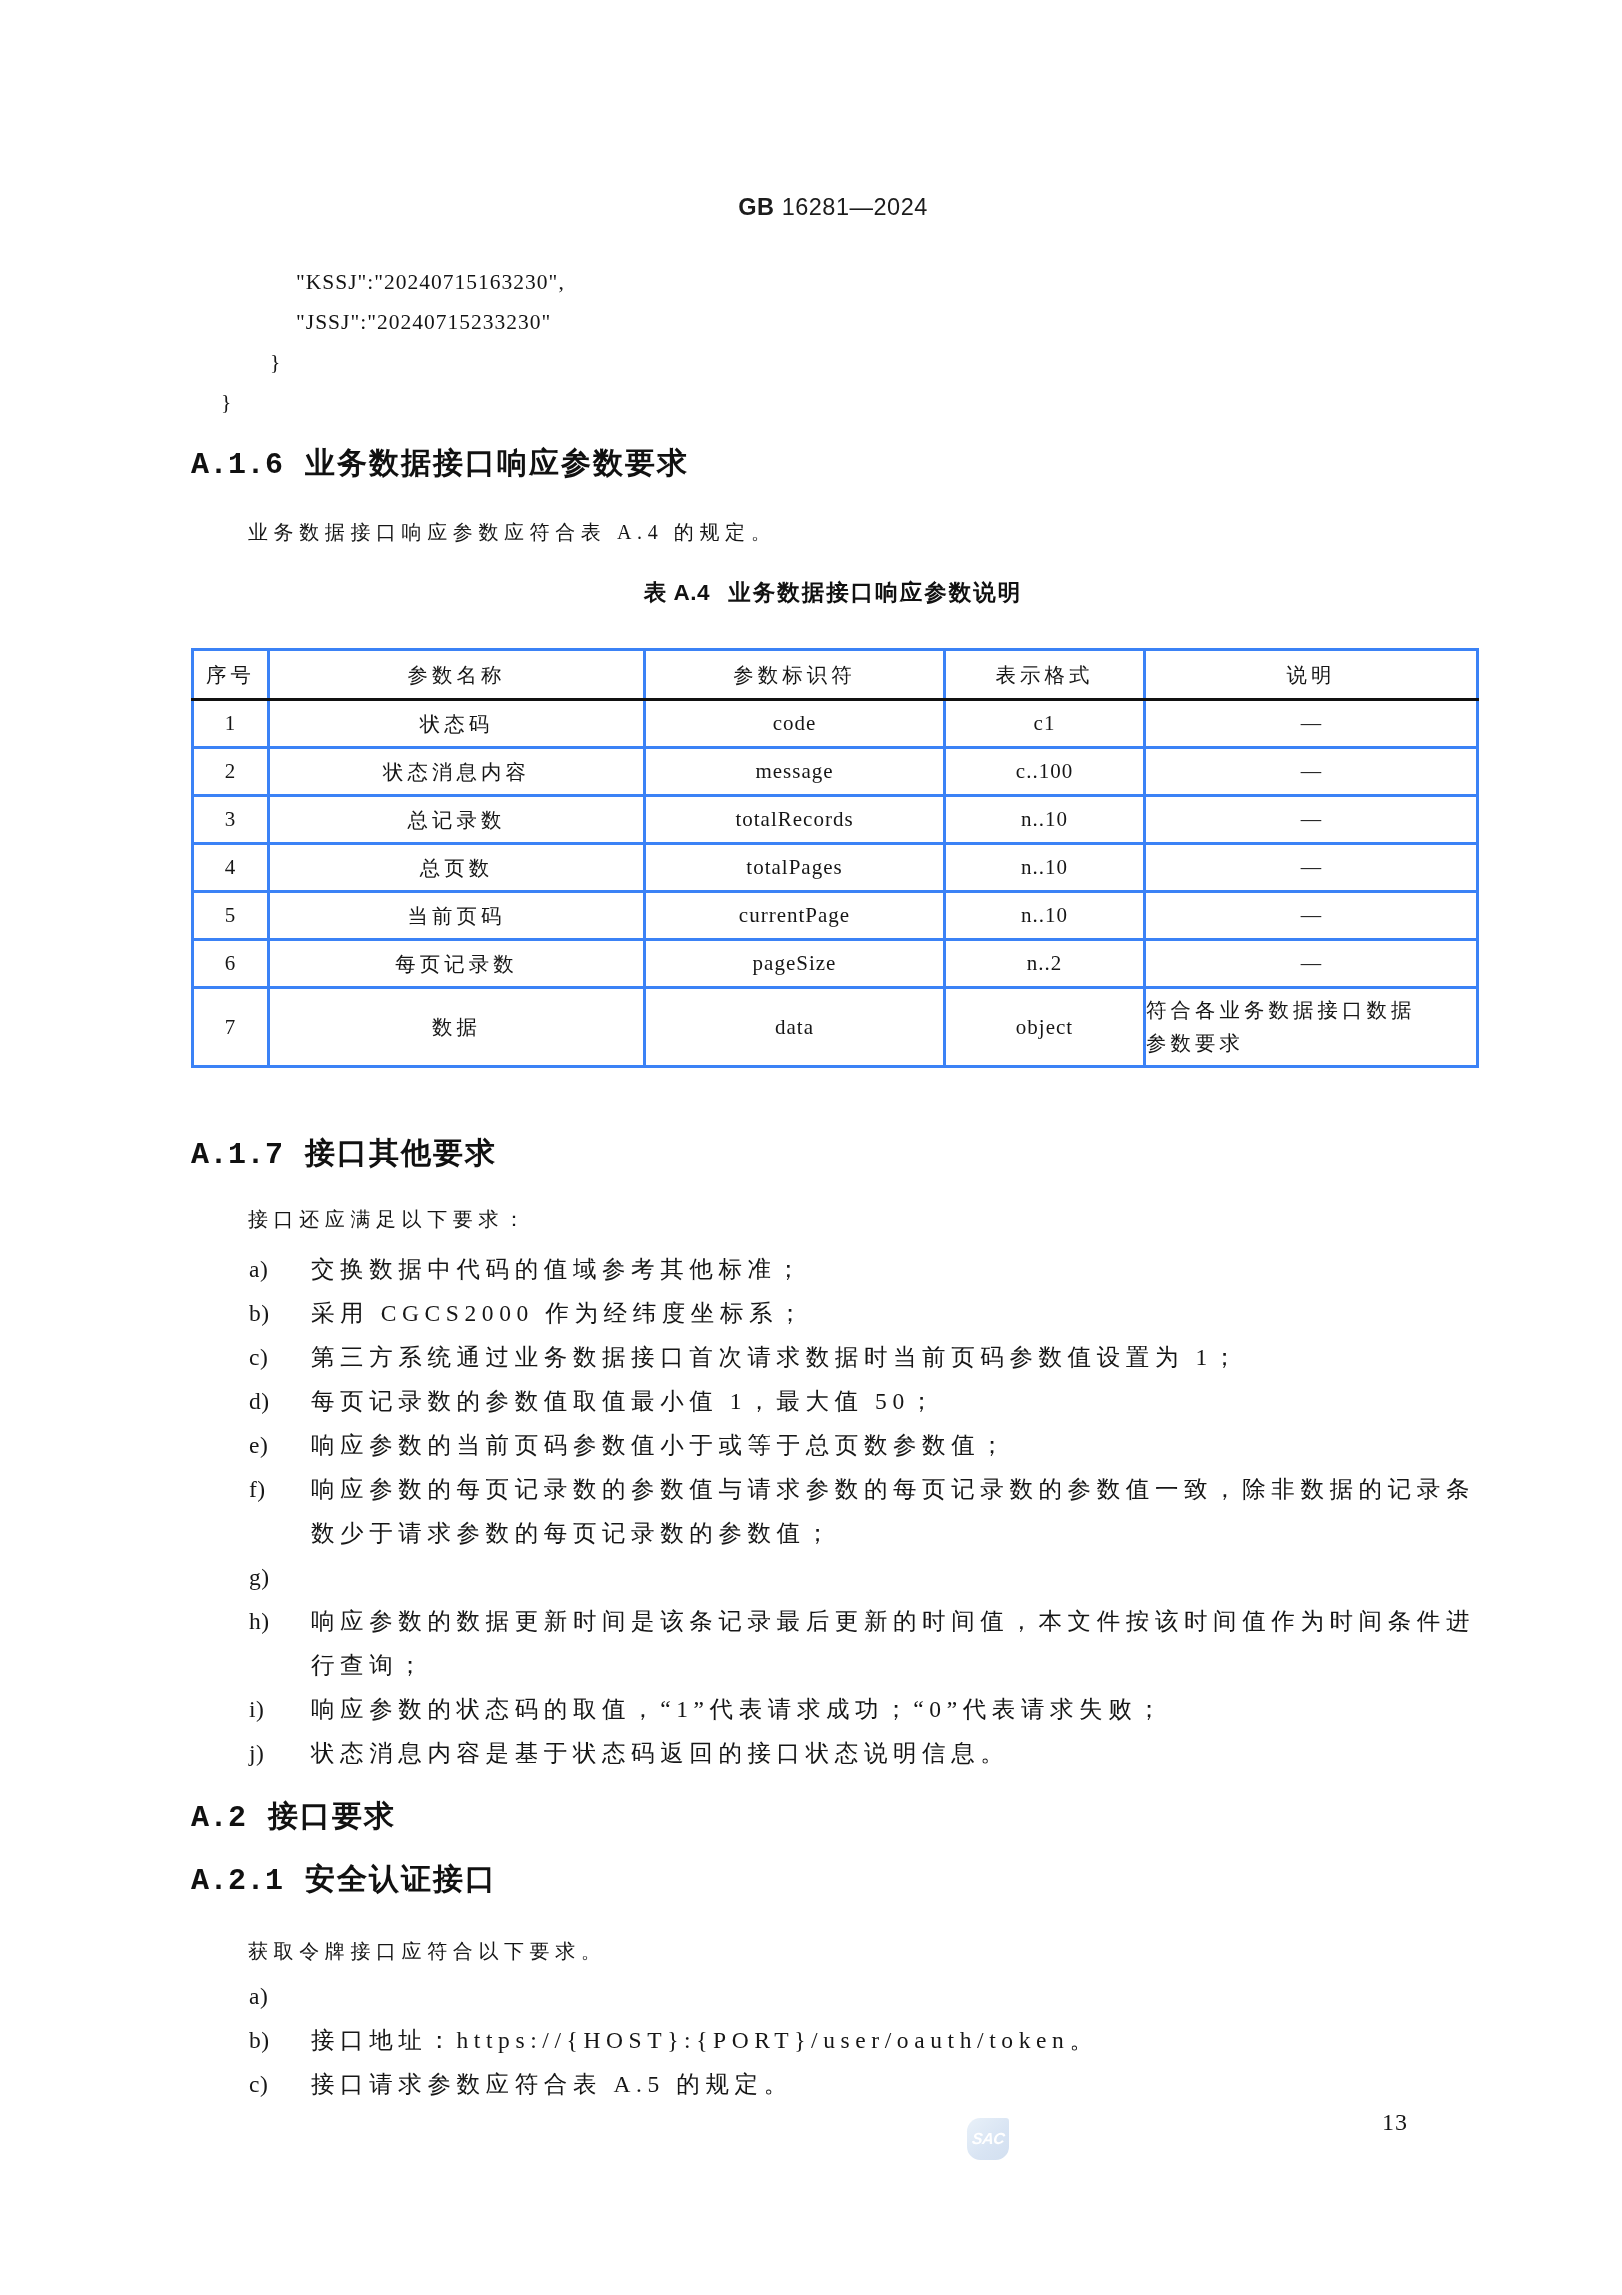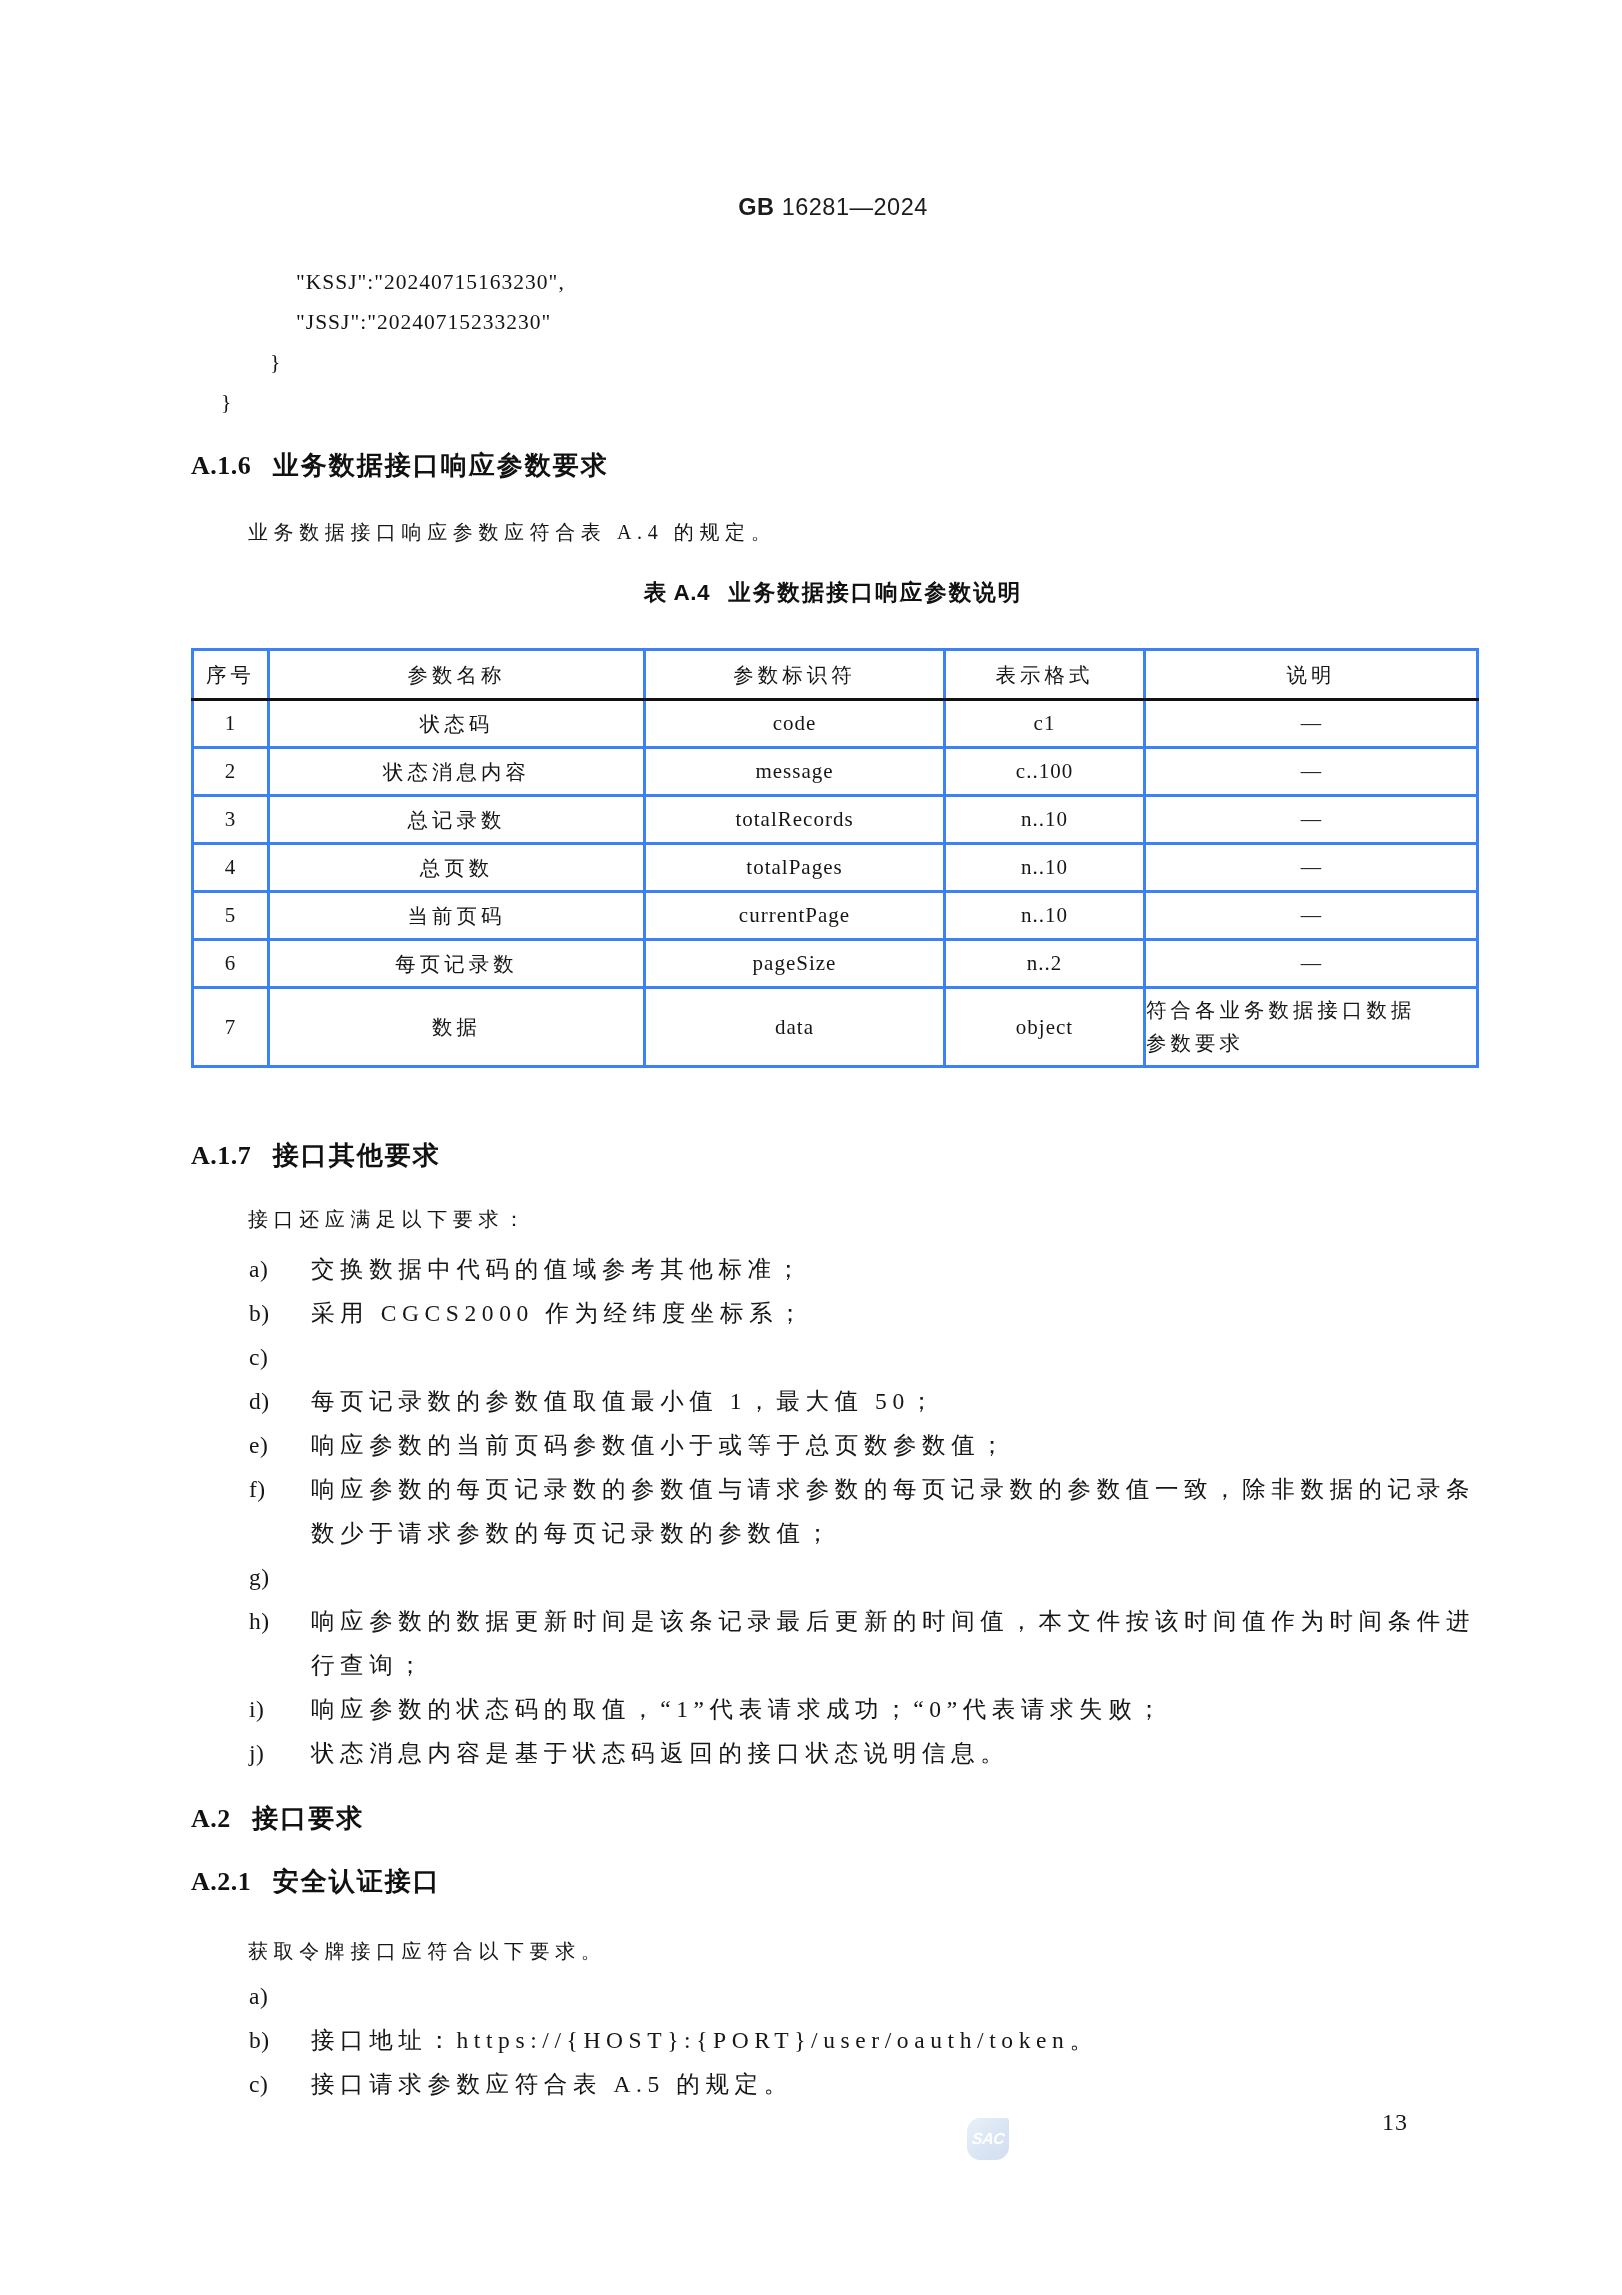--- a/index.html
+++ b/index.html
@@ -13,22 +13,22 @@
   .gb-header{top:193px;text-align:center;padding-right:20.4px;
     font-family:"Liberation Sans","DejaVu Sans",sans-serif;font-size:23.5px;line-height:29px;letter-spacing:0.5px;}
   .gb-header .gb{font-weight:bold;margin-right:7.2px;}
   
   .codeblock{top:262px;font-size:21.5px;line-height:40px;letter-spacing:1px;color:#141414;}
   .codeblock .cl{white-space:pre;}
   .ind-a{padding-left:105px;}
   .ind-b{padding-left:79px;}
   .ind-c{padding-left:30px;}
   
-  .h-num-title{font-family:Liberation Serif, serif;font-weight:600;
-    font-size:26px;line-height:29px;letter-spacing:2px;color:#111;}
+  .h-num-title{font-family:Liberation Mono, monospace;font-weight:600;
+    font-size:30px;line-height:29px;letter-spacing:2px;color:#111;}
   .h-num-title .num{margin-right:21.5px;letter-spacing:0.5px;}
   .h-a16{top:451px;}
   .h-a17{top:1141px;}
   .h-a2{top:1804px;}
   .h-a21{top:1867px;}
   
   .para{font-size:20px;line-height:31px;letter-spacing:5.6px;color:#161616;padding-left:57px;}
   .p-a16{top:517px;}
   .p-a17{top:1204px;}
   .p-a21{top:1936px;}
@@ -174,20 +174,21 @@
   <div class="li">
     <span class="lbl">a)</span>
     <span>交换数据中代码的值域参考其他标准；</span>
   </div>
   <div class="li">
     <span class="lbl">b)</span>
     <span>采用 CGCS2000 作为经纬度坐标系；</span>
   </div>
   <div class="li">
     <span class="lbl">c)</span>
+    <span>第三方系统通过业务数据接口首次请求数据时当前页码参数值设置为 1；</span>
   </div>
   <div class="li">
     <span class="lbl">d)</span>
     <span>每页记录数的参数值取值最小值 1，最大值 50；</span>
   </div>
   <div class="li">
     <span class="lbl">e)</span>
     <span>响应参数的当前页码参数值小于或等于总页数参数值；</span>
   </div>
   <div class="li">

